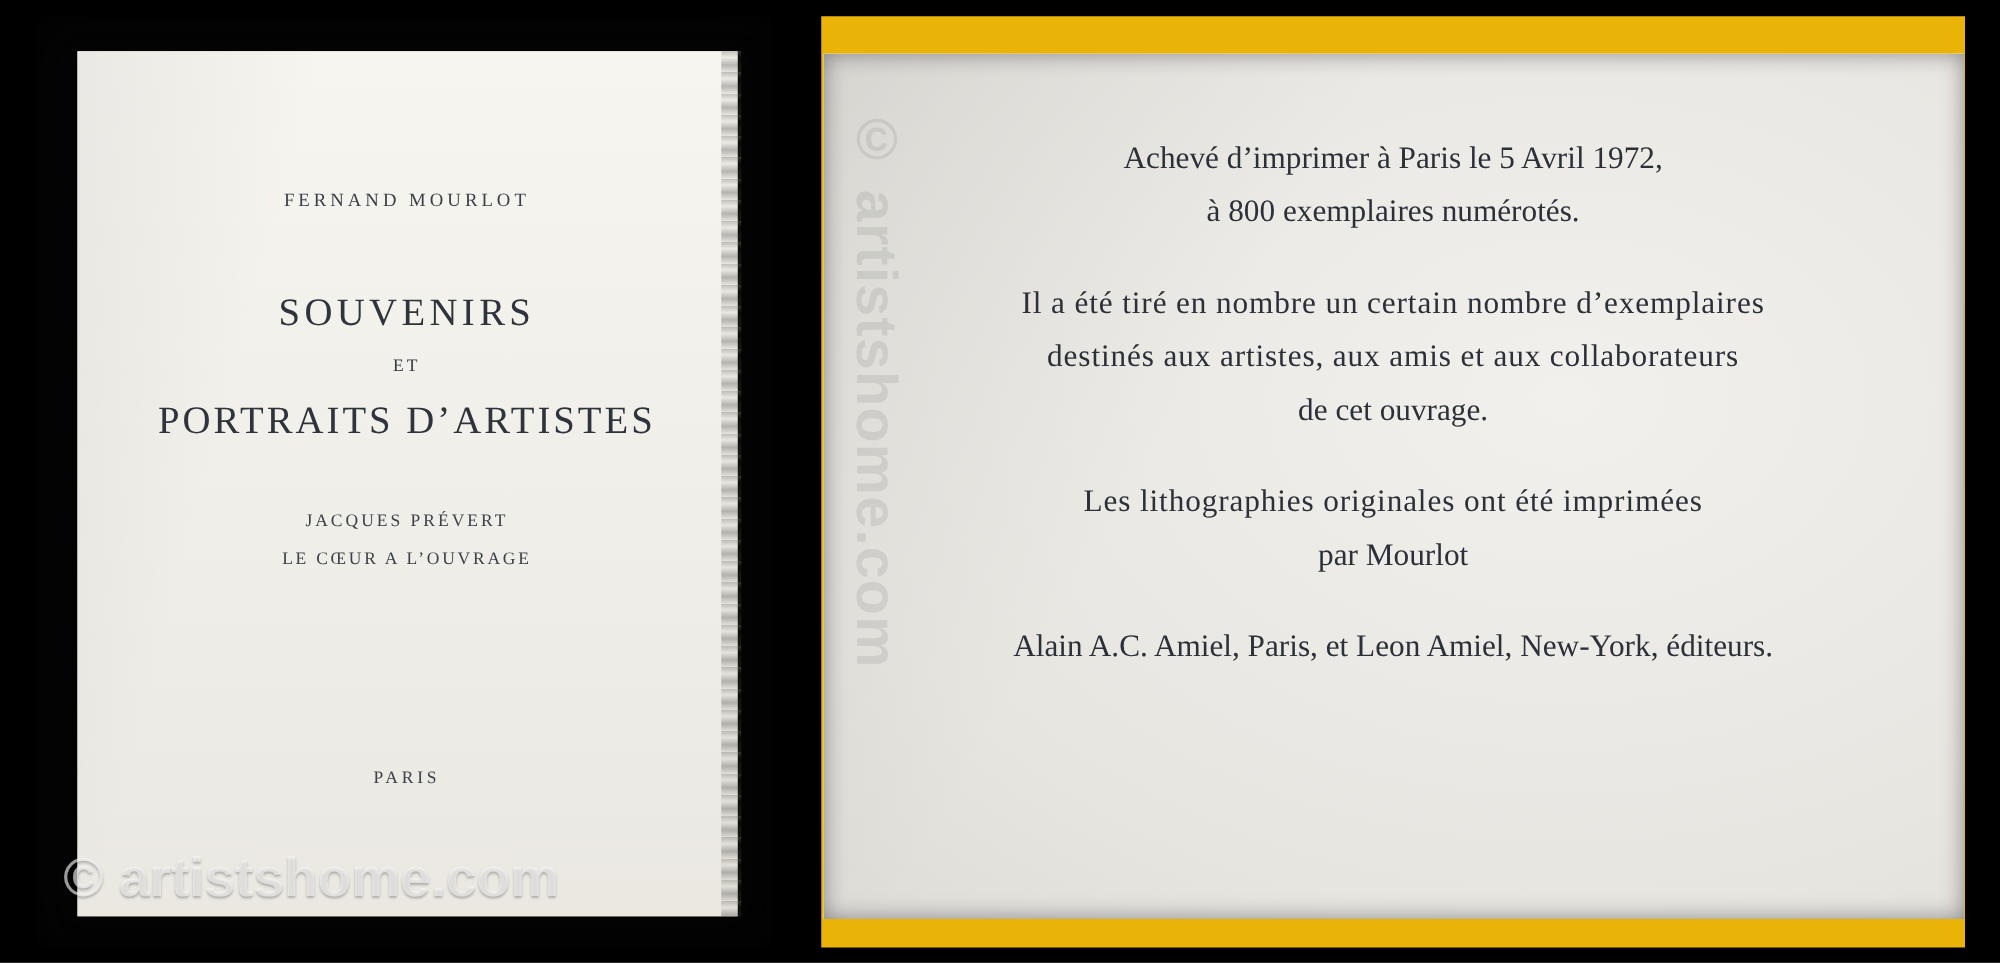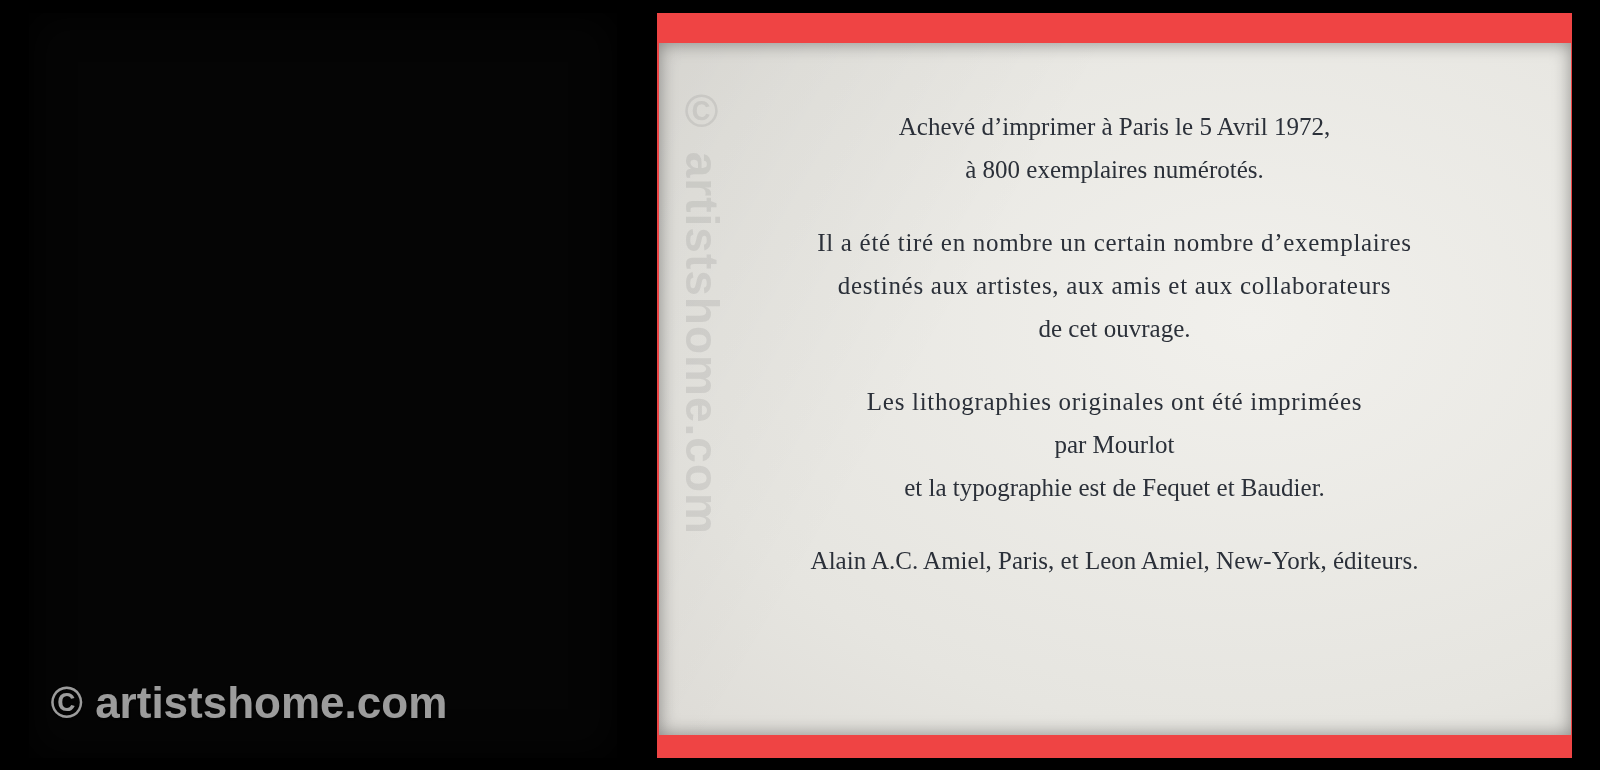--- a/index.html
+++ b/index.html
@@ -114,21 +114,21 @@
     font-size: 14px;
     letter-spacing: 3px;
     color: #3a3f48;
   }
 
   
   .panel-right {
     position: relative;
     width: 915px;
     height: 745px;
-    background: #ef4444;
+    background: #eab308;
     overflow: hidden;
   }
   .page-right {
     position: absolute;
     left: 2px;
     top: 30px;
     width: 912px;
     height: 692px;
     background: #e9e8e4;
     background-image:
@@ -176,20 +176,32 @@
     letter-spacing: 1px;
     white-space: nowrap;
   }
 </style>
 </head>
 <body>
 
 <div class="stage">
 
   <div class="panel-left">
+    <div class="page-left">
+      <div class="deckle"></div>
+      <div class="inner">
+        <div class="l-author">FERNAND MOURLOT</div>
+        <div class="l-title1">SOUVENIRS</div>
+        <div class="l-et">ET</div>
+        <div class="l-title2">PORTRAITS D’ARTISTES</div>
+        <div class="l-sub1">JACQUES PRÉVERT</div>
+        <div class="l-sub2">LE CŒUR A L’OUVRAGE</div>
+      </div>
+      <div class="l-city">PARIS</div>
+    </div>
     <div class="wm wm-left">© artistshome.com</div>
   </div>
 
   <div class="panel-right">
     <div class="page-right">
       <div class="wm wm-right">© artistshome.com</div>
       <div class="colophon">
 
         <div class="para">
           <span class="line">Achevé d’imprimer à Paris le 5 Avril 1972,</span>
@@ -198,21 +210,20 @@
 
         <div class="para">
           <span class="line spaced">Il a été tiré en nombre un certain nombre d’exemplaires</span>
           <span class="line spaced">destinés aux artistes, aux amis et aux collaborateurs</span>
           <span class="line">de cet ouvrage.</span>
         </div>
 
         <div class="para">
           <span class="line spaced">Les lithographies originales ont été imprimées</span>
           <span class="line">par Mourlot</span>
-          <span class="line">et la typographie est de Fequet et Baudier.</span>
         </div>
 
         <div class="para">
           <span class="line">Alain A.C. Amiel, Paris, et Leon Amiel, New-York, éditeurs.</span>
         </div>
 
       </div>
     </div>
   </div>
 

